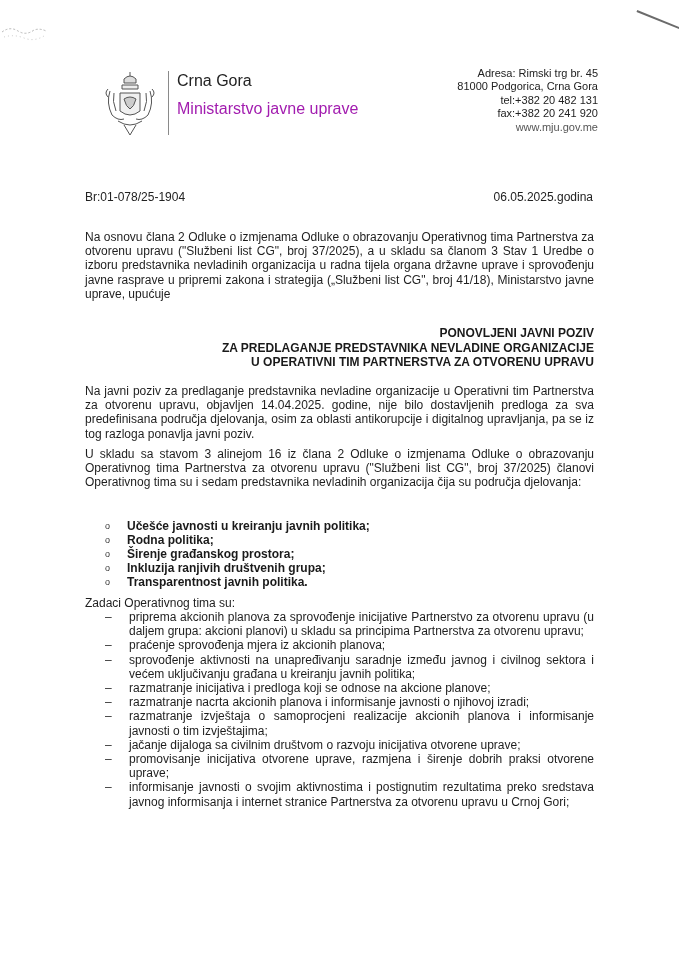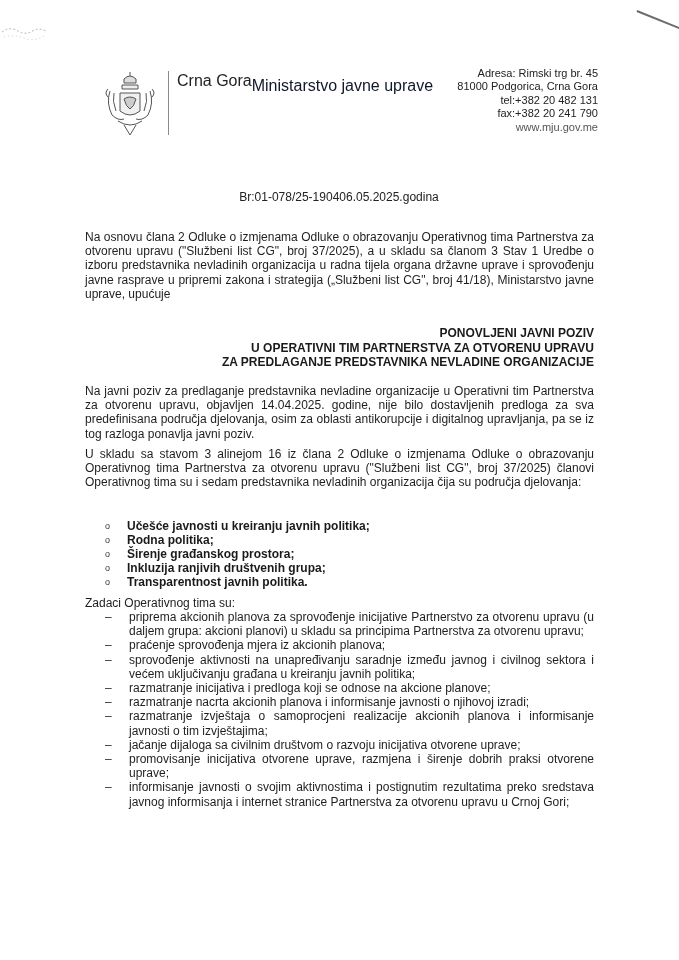--- a/index.html
+++ b/index.html
@@ -12,31 +12,31 @@
     }
     .corner-line {
       position: absolute; left: 637px; top: 10px; width: 48px; height: 1.5px;
       background: #6b6b6b; transform: rotate(22deg); transform-origin: left center;
     }
     .letterhead-left {
       position: absolute; left: 104px; top: 67px; height: 76px; display: flex; align-items: flex-start;
     }
     .coat-of-arms { width: 52px; height: 66px; margin-top: 4px; }
     .lh-divider { width: 1px; height: 64px; background: #8a8a8a; margin: 4px 8px 0 12px; }
-    .lh-text { display: flex; flex-direction: row; }
+    .lh-text { display: flex; flex-direction: column; }
     .lh-country { font-size: 16px; line-height: 19px; margin-top: 4px; color: #222; }
-    .lh-ministry { font-size: 16px; line-height: 19px; margin-top: 9px; color: #0f172a; }
+    .lh-ministry { font-size: 16px; line-height: 19px; margin-top: 9px; color: #a21caf; }
     .letterhead-right {
       position: absolute; right: 81px; top: 67px; text-align: right;
       font-size: 11px; line-height: 13.4px; color: #222;
     }
     .letterhead-right .web { color: #555; }
     .ref-line {
       position: absolute; left: 85px; right: 86px; top: 190px;
-      display: flex; justify-content: center; font-size: 12px; color: #222;
+      display: flex; justify-content: space-between; font-size: 12px; color: #222;
     }
     .content {
       position: absolute; left: 85px; width: 509px; font-size: 12px; line-height: 14.2px; color: #1e1e1e;
     }
     .p-intro { top: 230px; }
     .justify { text-align: justify; text-align-last: left; }
     .title-block {
       position: absolute; left: 85px; width: 509px; top: 326px; text-align: right;
       font-weight: bold; font-size: 12px; line-height: 14.5px; color: #1a1a1a;
     }
@@ -85,35 +85,35 @@
   <div class="lh-text">
     <span class="lh-country">Crna Gora</span>
     <span class="lh-ministry">Ministarstvo javne uprave</span>
   </div>
 </div>
 
 <div class="letterhead-right">
   <div>Adresa: Rimski trg br. 45</div>
   <div>81000 Podgorica, Crna Gora</div>
   <div>tel:+382 20 482 131</div>
-  <div>fax:+382 20 241 790</div>
+  <div>fax:+382 20 241 920</div>
   <div class="web">www.mju.gov.me</div>
 </div>
 
 <div class="ref-line">
   <span>Br:01-078/25-1904</span>
   <span>06.05.2025.godina</span>
 </div>
 
 <div class="content p-intro justify">Na osnovu člana 2 Odluke o izmjenama Odluke o obrazovanju Operativnog tima Partnerstva za otvorenu upravu ("Službeni list CG", broj 37/2025), a u skladu sa članom 3 Stav 1 Uredbe o izboru predstavnika nevladinih organizacija u radna tijela organa državne uprave i sprovođenju javne rasprave u pripremi zakona i strategija („Službeni list CG", broj 41/18), Ministarstvo javne uprave, upućuje</div>
 
 <div class="title-block">
   <div>PONOVLJENI JAVNI POZIV</div>
+  <div>ZA PREDLAGANJE PREDSTAVNIKA NEVLADINE ORGANIZACIJE</div>
   <div>U OPERATIVNI TIM PARTNERSTVA ZA OTVORENU UPRAVU</div>
-  <div>ZA PREDLAGANJE PREDSTAVNIKA NEVLADINE ORGANIZACIJE</div>
 </div>
 
 <div class="content p-second justify">Na javni poziv za predlaganje predstavnika nevladine organizacije u Operativni tim Partnerstva za otvorenu upravu, objavljen 14.04.2025. godine, nije bilo dostavljenih predloga za sva predefinisana područja djelovanja, osim za oblasti antikorupcije i digitalnog upravljanja, pa se iz tog razloga ponavlja javni poziv.</div>
 
 <div class="content p-third justify">U skladu sa stavom 3 alinejom 16 iz člana 2 Odluke o izmjenama Odluke o obrazovanju Operativnog tima Partnerstva za otvorenu upravu ("Službeni list CG", broj 37/2025) članovi Operativnog tima su i sedam predstavnika nevladinih organizacija čija su područja djelovanja:</div>
 
 <ul class="areas">
   <li>
       <span class="bullet">o</span>
       <span>Učešće javnosti u kreiranju javnih politika;</span>

